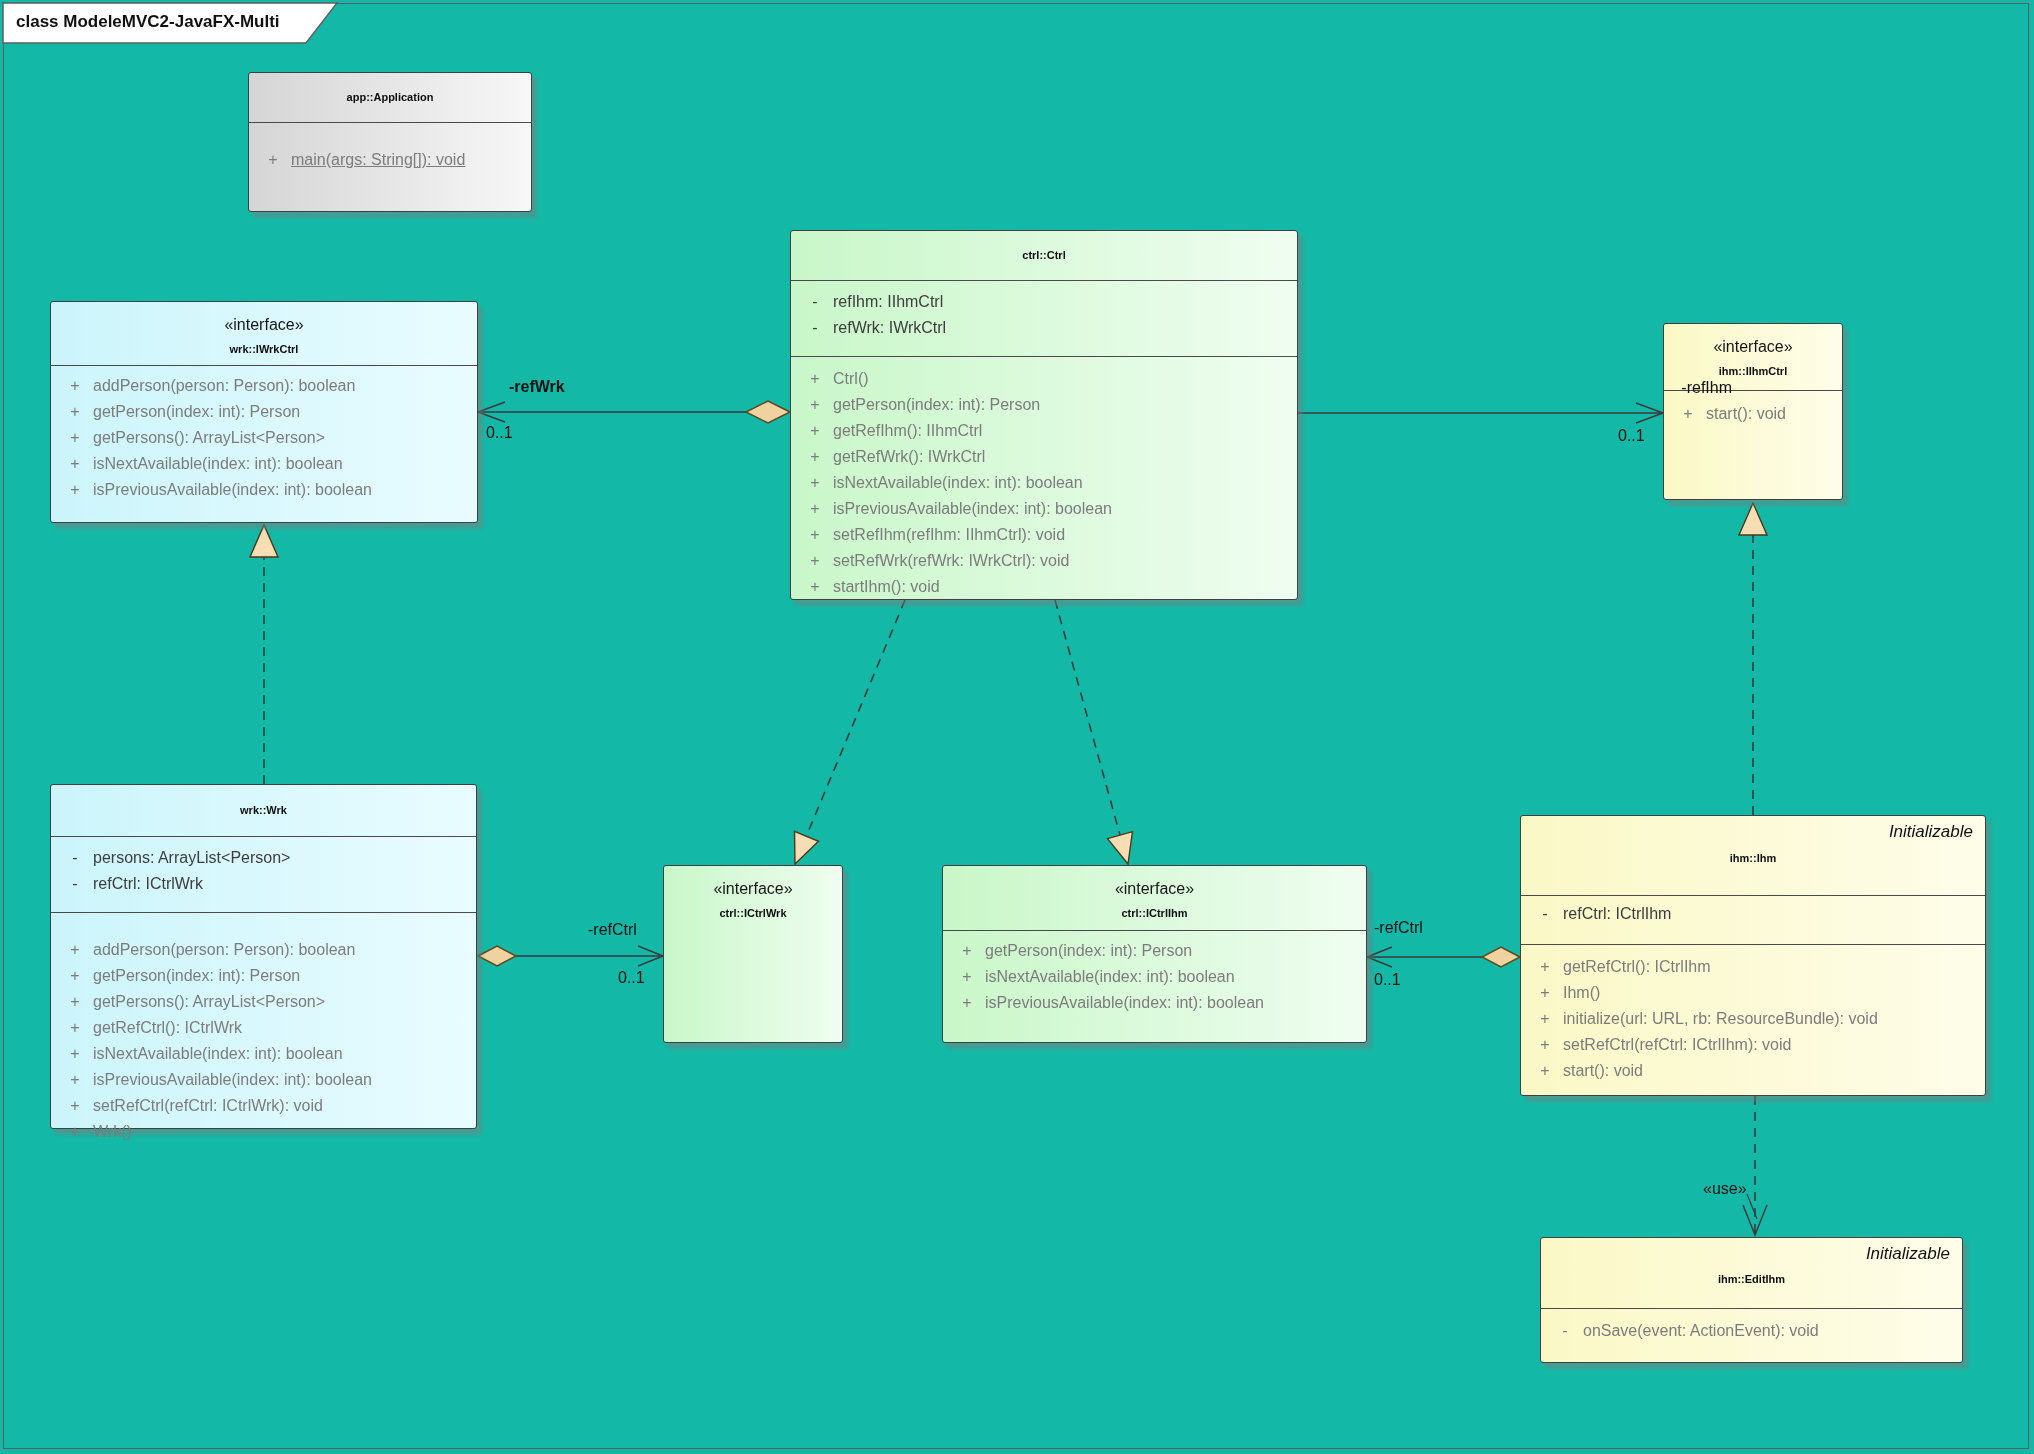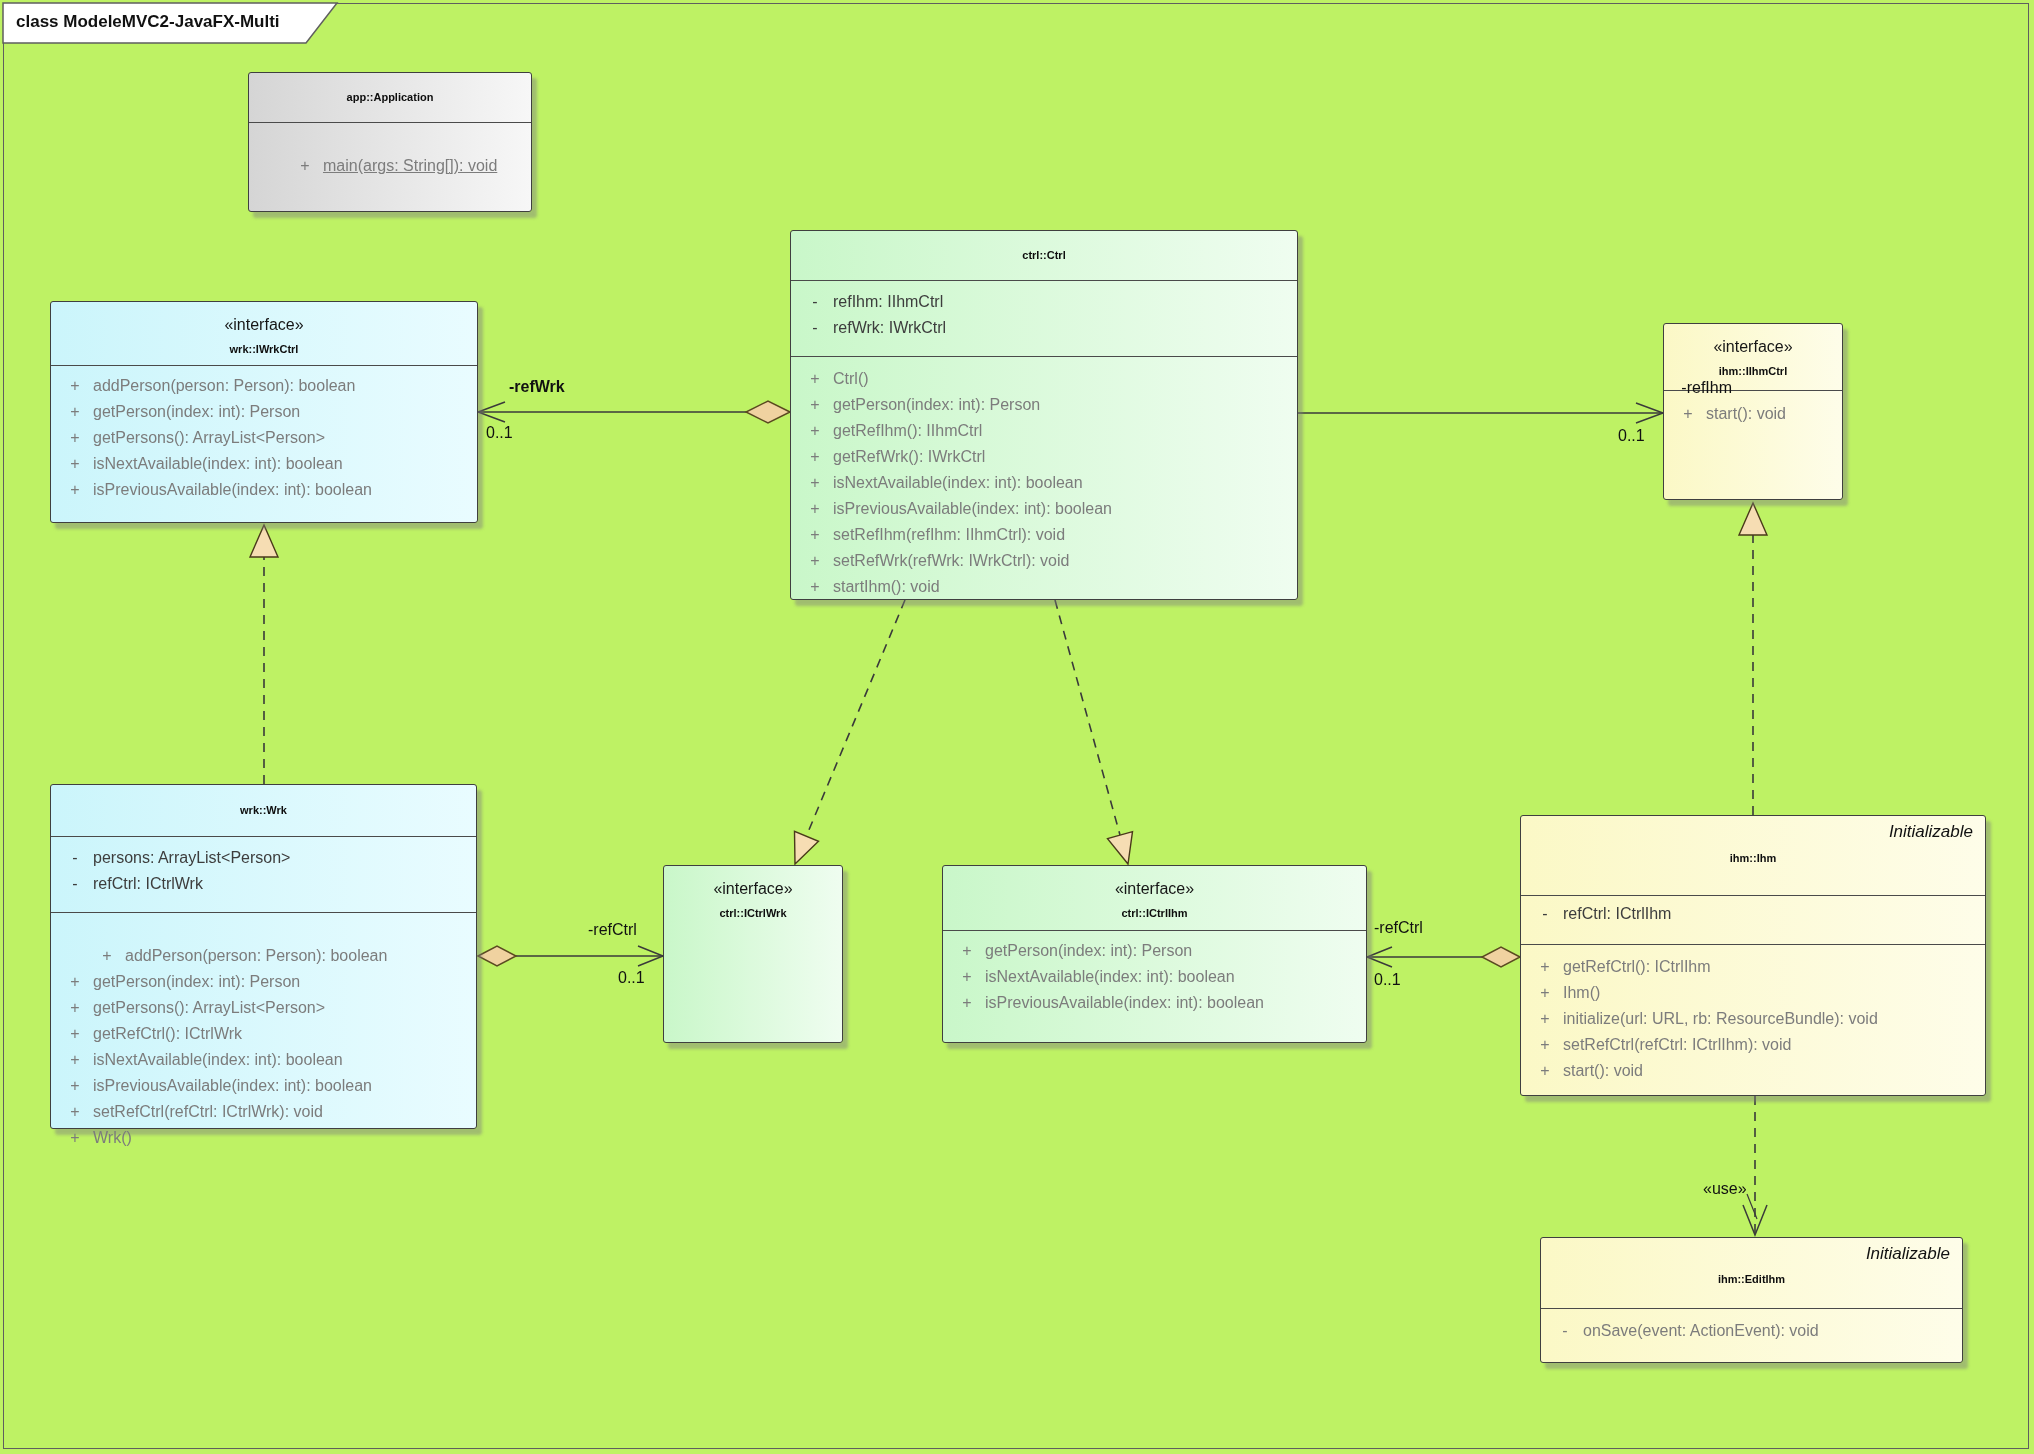--- a/index.html
+++ b/index.html
@@ -1,17 +1,17 @@
 <!DOCTYPE html>
 <html><head>
 <meta charset="utf-8">
 <style>
   html,body{margin:0;padding:0;background:#ffffff;}
   #canvas{
-    position:relative; width:2034px; height:1454px; background:#bef264;
+    position:relative; width:2034px; height:1454px; background:#14b8a6;
     font-family:"Liberation Sans", sans-serif; overflow:hidden;
   }
   
   #frame-border{
     position:absolute; left:3px; top:3px; width:2026px; height:1446px;
     border:1.5px solid #5f5f5f; box-sizing:border-box; pointer-events:none;
   }
   #frame-title{
     position:absolute; left:16px; top:12px; font-size:17px; font-weight:bold; color:#111;
     white-space:nowrap;
@@ -40,21 +40,21 @@
   .compartment.sep{ border-bottom:1px solid #4a4a4a; }
   .member-row{ line-height:26px; white-space:nowrap; font-size:16px; }
   .vis{ display:inline-block; width:24px; margin-left:12px; text-align:center; color:#7c7c7c; }
   .mtext{ color:#7c7c7c; margin-left:6px; }
   .attrs .vis, .attrs .mtext{ color:#3d3d3d; }
   .mtext.static{ text-decoration:underline; }
   
   .pad7  > .member-row:first-child{ margin-top:7px; }
   .pad9  > .member-row:first-child{ margin-top:9px; }
   .pad10 > .member-row:first-child{ margin-top:10px; }
-  .pad13 > .member-row:first-child{ margin-top:30px;padding-left:32px; }
+  .pad13 > .member-row:first-child{ margin-top:24px; }
   
   #box-application{ left:248px; top:72px;  width:284px; height:140px; }
   #box-ctrl       { left:790px; top:230px; width:508px; height:370px; }
   #box-iwrkctrl   { left:50px;  top:301px; width:428px; height:222px; }
   #box-iihmctrl   { left:1663px;top:323px; width:180px; height:177px; }
   #box-wrk        { left:50px;  top:784px; width:427px; height:345px; }
   #box-ictrlwrk   { left:663px; top:865px; width:180px; height:178px; }
   #box-ictrlihm   { left:942px; top:865px; width:425px; height:178px; }
   #box-ihm        { left:1520px;top:815px; width:466px; height:281px; }
   #box-editihm    { left:1540px;top:1237px;width:423px; height:126px; }

